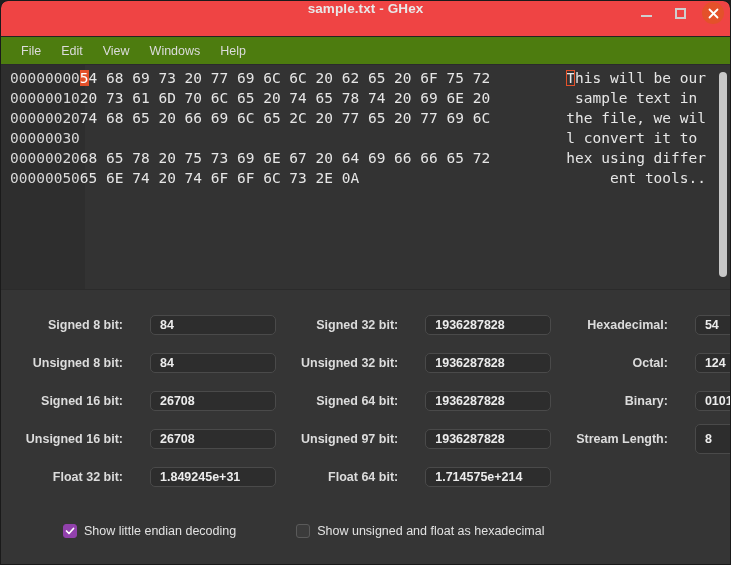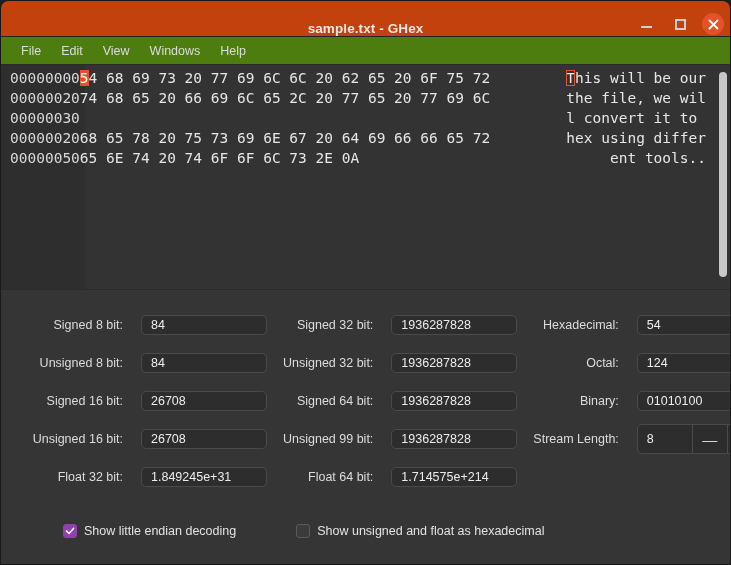--- a/index.html
+++ b/index.html
@@ -22,25 +22,25 @@
     display: flex;
     flex-direction: column;
     overflow: hidden;
     position: relative;
   }
 
   
   .titlebar {
     height: 36px;
     min-height: 36px;
-    background: #c2410c;
+    background: #ef4444;
     border-bottom: 1px solid #232323;
     border-radius: 7px 7px 0 0;
     display: flex;
-    align-items: flex-end;
+    align-items: flex-start;
     position: relative;
     padding: 0 0;
   }
   .title-text {
     position: absolute;
     left: 0; right: 0;
     text-align: center;
     font-size: 13.5px;
     font-weight: bold;
     color: #e8e8e8;
@@ -179,21 +179,22 @@
     background: #353535;
     padding: 16px 14px 0 14px;
     display: flex;
     flex-direction: column;
   }
   .dec-grid {
     display: grid;
     grid-template-columns: 110px 126px  1fr 126px  1fr 126px;
     grid-auto-rows: 38px;
     align-items: center;
-    column-gap: 16px;
+    column-gap: 25px;
+    font-weight: bold;
   }
   .dec-label {
     font-size: 12.5px;
     color: #dcdcdc;
     text-align: right;
     white-space: nowrap;
     padding-right: 2px;
   }
   .dec-field {
     background: #2d2d2d;
@@ -327,20 +328,25 @@
     <div class="hex-scrollarea">
       <div class="offset-bg"></div>
       <div class="hexrows-wrap">
 
         <div class="hexrow">
           <span class="offset-col">00000000</span>
           <span class="hex-col"><span class="nib-cursor">5</span><span>4 68 69 73 20 77 69 6C 6C 20 62 65 20 6F 75 72</span></span>
           <span class="ascii-col"><span class="ascii-cursor">T</span><span>his will be our</span></span>
         </div>
 
+        <div class="hexrow">
+          <span class="offset-col">00000010</span>
+          <span class="hex-col">20 73 61 6D 70 6C 65 20 74 65 78 74 20 69 6E 20</span>
+          <span class="ascii-col"> sample text in </span>
+        </div>
 
         <div class="hexrow">
           <span class="offset-col">00000020</span>
           <span class="hex-col">74 68 65 20 66 69 6C 65 2C 20 77 65 20 77 69 6C</span>
           <span class="ascii-col">the file, we wil</span>
         </div>
 
         <div class="hexrow">
           <span class="offset-col">00000030</span>
           <span class="ascii-col">l convert it to </span>
@@ -384,21 +390,21 @@
 
       <div class="dec-label">Signed 16 bit:</div>
       <div class="dec-field">26708</div>
       <div class="dec-label">Signed 64 bit:</div>
       <div class="dec-field">1936287828</div>
       <div class="dec-label">Binary:</div>
       <div class="dec-field">01010100</div>
 
       <div class="dec-label">Unsigned 16 bit:</div>
       <div class="dec-field">26708</div>
-      <div class="dec-label">Unsigned 99 bit:</div>
+      <div class="dec-label">Unsigned 97 bit:</div>
       <div class="dec-field">1936287828</div>
       <div class="dec-label">Stream Length:</div>
       <div class="spin-wrap">
         <div class="spin-val">8</div>
         <div class="spin-btn">—</div>
         <div class="spin-btn">+</div>
       </div>
 
       <div class="dec-label">Float 32 bit:</div>
       <div class="dec-field">1.849245e+31</div>

